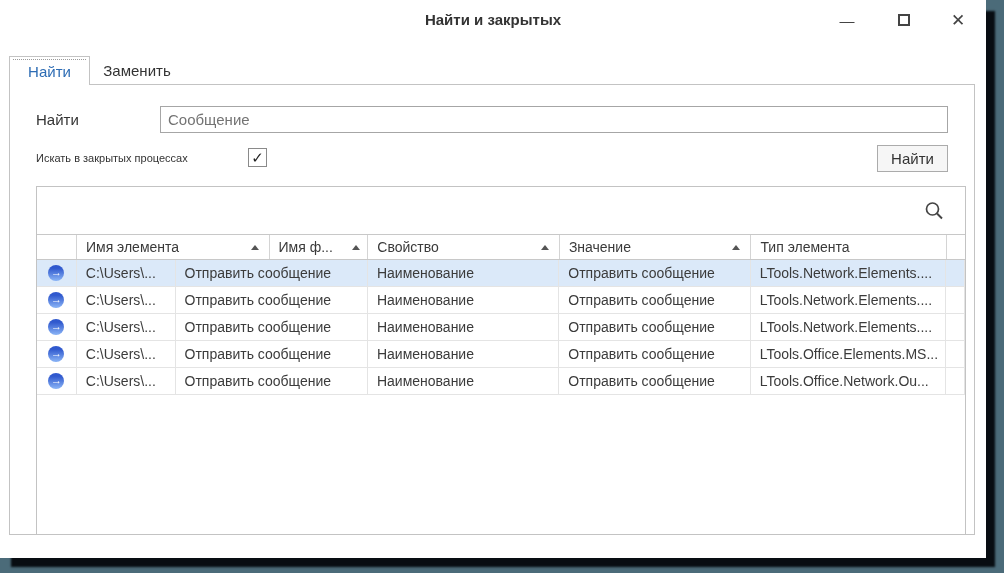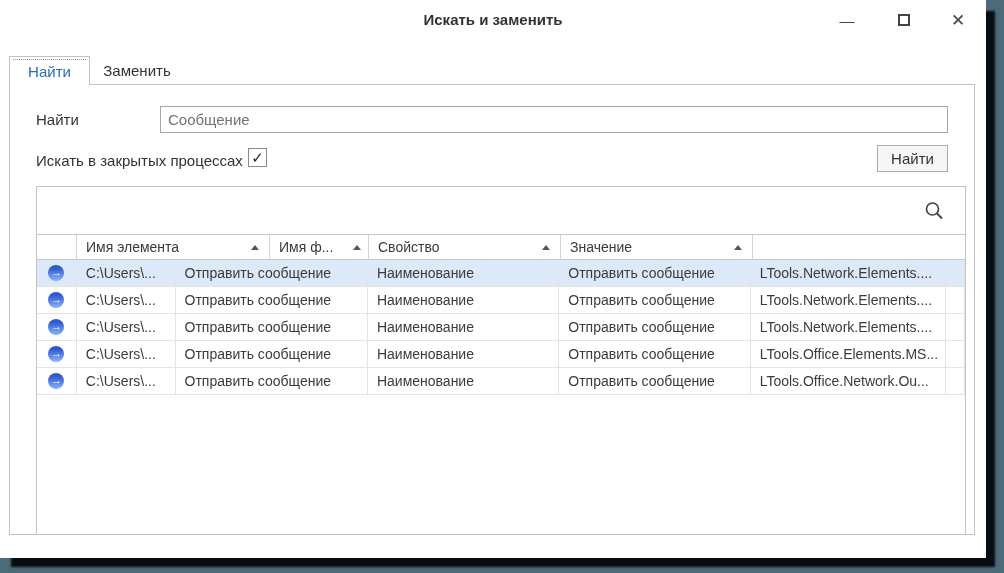--- a/index.html
+++ b/index.html
@@ -49,21 +49,21 @@
   .panel {
     position:absolute; left:9px; top:84px; width:966px; height:451px;
     background:#fff; border:1px solid #c3c3c3; z-index:2;
   }
   .find-label { position:absolute; left:26px; top:26px; font-size:15px; color:#333; }
   .find-input {
     position:absolute; left:150px; top:21px; width:788px; height:27px;
     border:1px solid #a6a6a6; font-size:15px; color:#737373; padding:0 7px;
     font-family:"Liberation Sans", sans-serif; background:#fff; outline:none;
   }
-  .check-label { position:absolute; left:26px; top:67px; font-size:15px; color:#333; }
+  .check-label { position:absolute; left:26px; top:67px; font-size:11px; color:#333; }
   .checkbox {
     position:absolute; left:238px; top:63px; width:19px; height:19px;
     border:1px solid #8a8a8a; background:#fff;
     display:flex; align-items:center; justify-content:center;
     font-size:15px; color:#222; cursor:default;
   }
   .find-btn {
     position:absolute; left:867px; top:60px; width:71px; height:27px;
     background:#f6f6f6; border:1px solid #ababab;
     font-size:15px; color:#333; font-family:"Liberation Sans", sans-serif;
@@ -118,21 +118,21 @@
     font-weight:bold; user-select:none;
   }
   .grid-empty { flex:1; background:#fff; }
 </style>
 </head>
 <body>
 
 <div class="window">
 
   <div class="titlebar">
-    <div class="title">Искать и заменить</div>
+    <div class="title">Найти и закрытых</div>
     <div class="ctrl ctrl-min">
       <span>—</span>
     </div>
     <div class="ctrl ctrl-max">
       <span class="max-box"></span>
     </div>
     <div class="ctrl ctrl-close">
       <span>✕</span>
     </div>
   </div>
@@ -176,20 +176,23 @@
           <span class="sort-arrow"></span>
         </div>
         <div class="hcell c3">
           <span>Свойство</span>
           <span class="sort-arrow"></span>
         </div>
         <div class="hcell c4">
           <span>Значение</span>
           <span class="sort-arrow"></span>
         </div>
+        <div class="hcell c5">
+          <span>Тип элемента</span>
+        </div>
         <div class="hcell cfill"></div>
       </div>
 
       <div class="row selected">
         <div class="cell icon-cell c0">
             <span class="go-icon">→</span>
           </div>
         <div class="cell c1">C:\Users\...</div>
         <div class="cell c2">Отправить сообщение</div>
         <div class="cell c3">Наименование</div>

